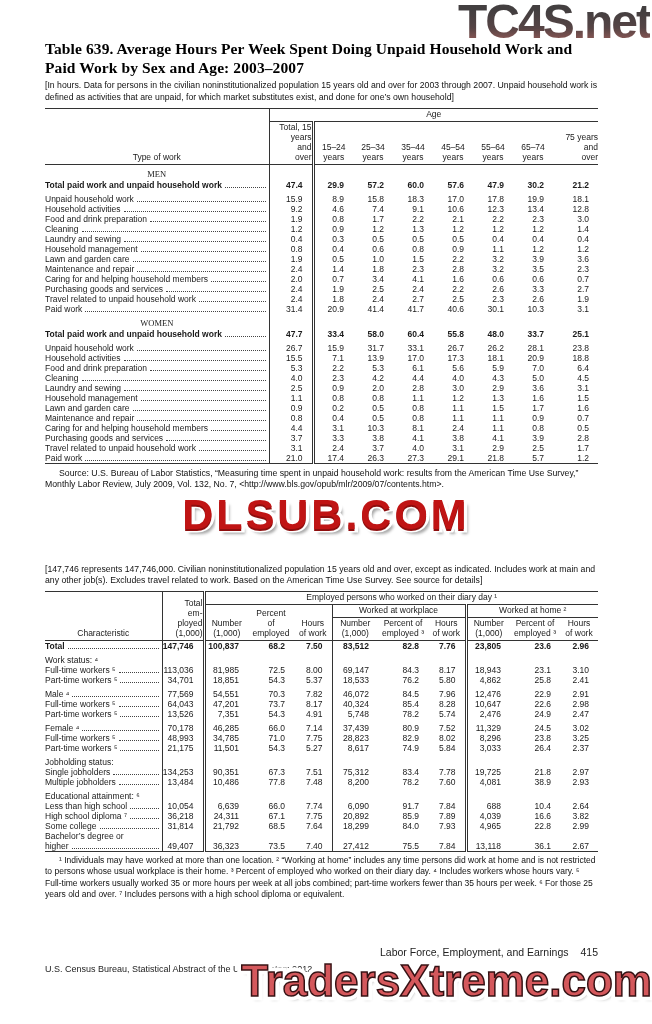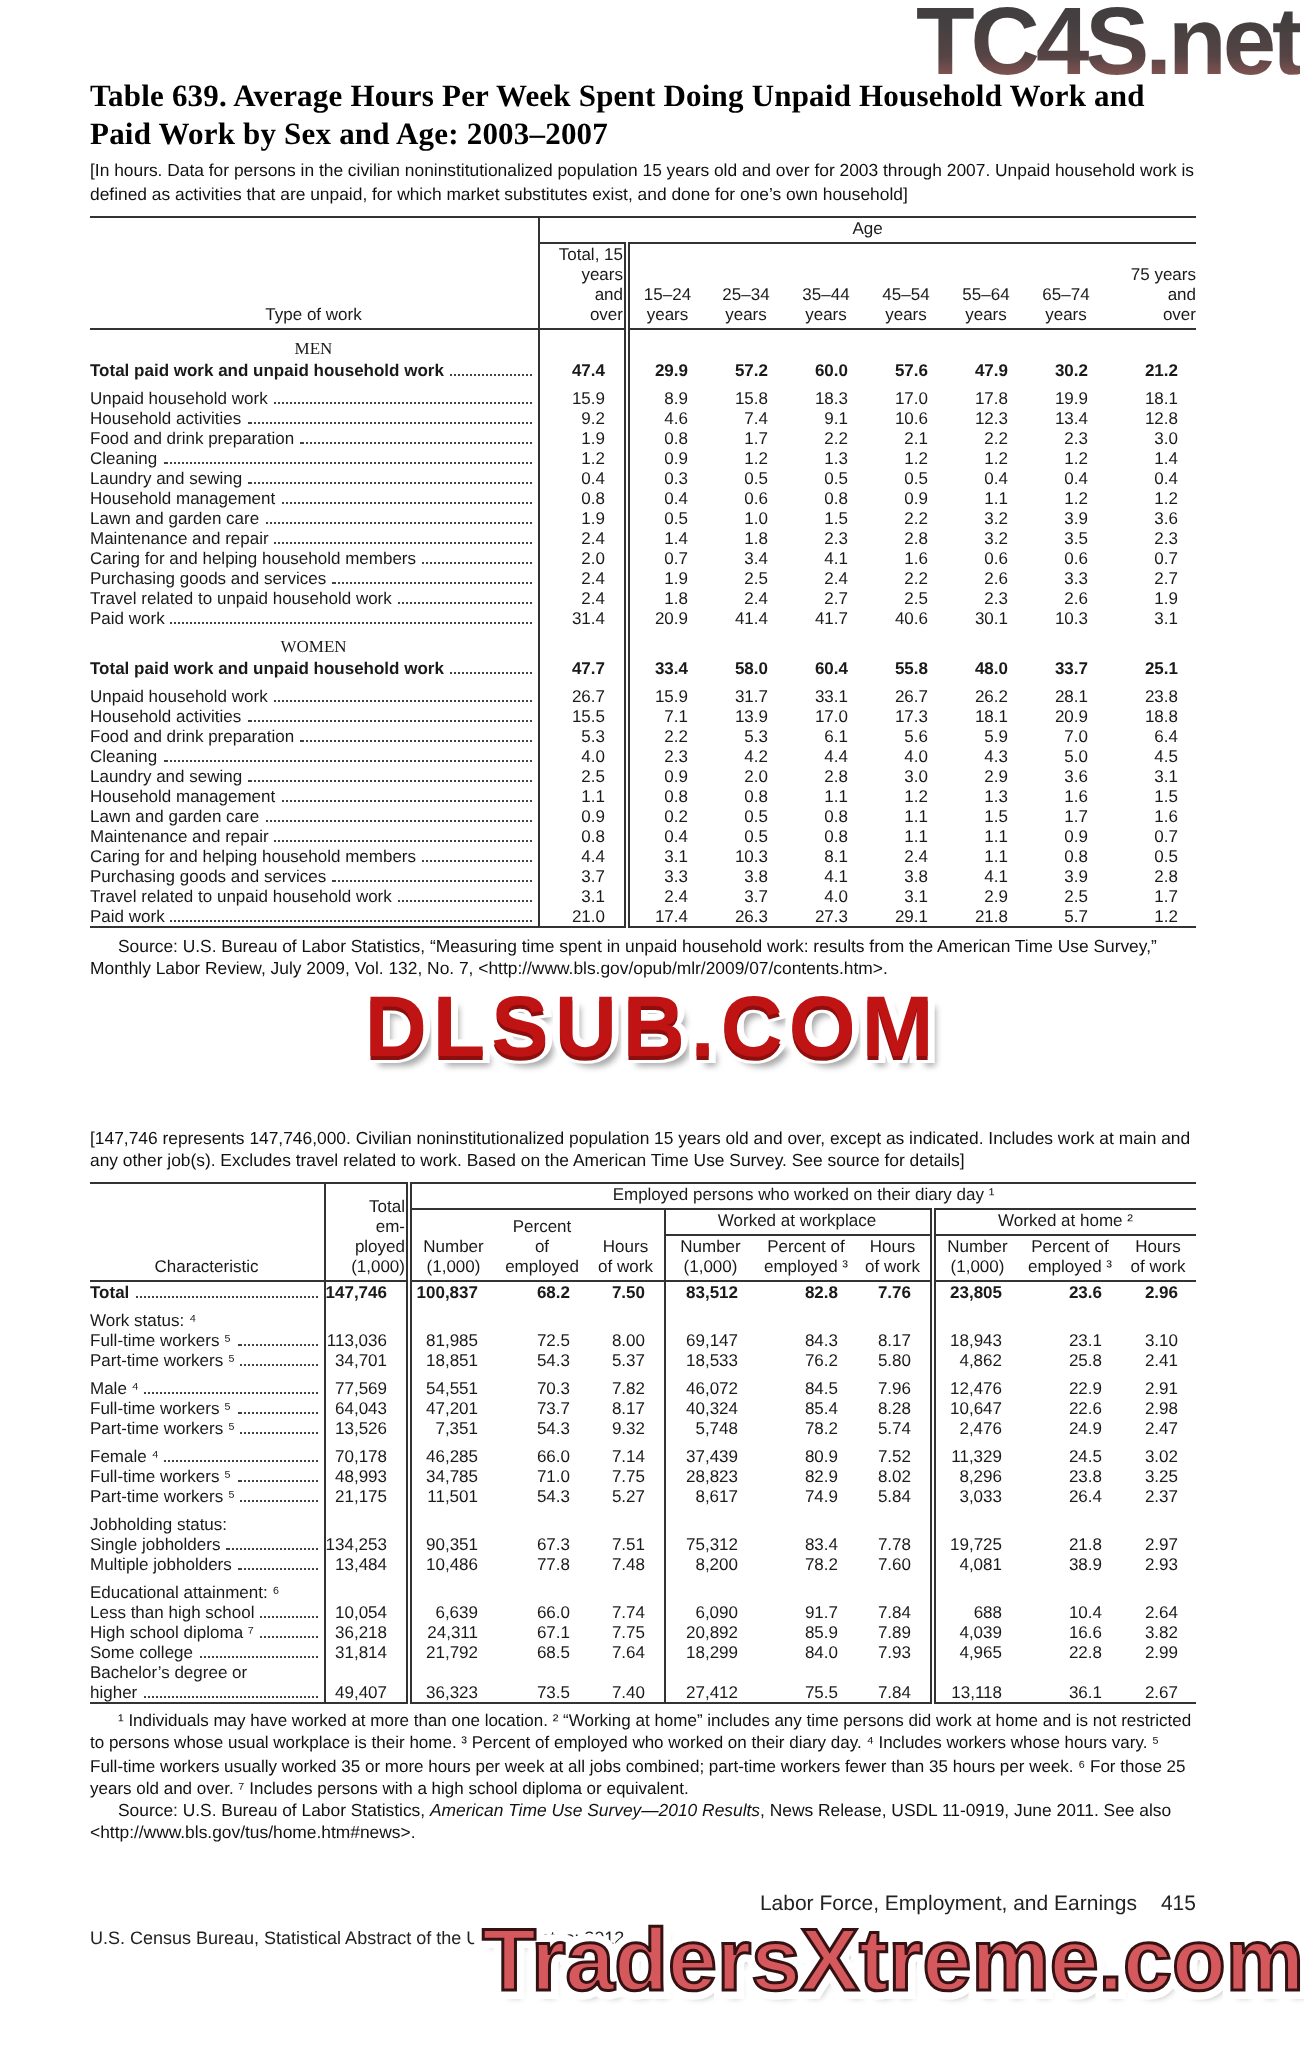--- a/index.html
+++ b/index.html
@@ -745,21 +745,21 @@
           <tr>
             <td class="stub br-sol i1">
               <div class="lr">
                 <span class="lt">Part-time workers ⁵</span>
                 <span class="dots"></span>
               </div>
             </td>
             <td class="num br-dbl">13,526</td>
             <td class="num">7,351</td>
             <td class="num">54.3</td>
-            <td class="num br-sol">9.32</td>
+            <td class="num br-sol">4.91</td>
             <td class="num">5,748</td>
             <td class="num">78.2</td>
             <td class="num br-dbl">5.74</td>
             <td class="num">2,476</td>
             <td class="num">24.9</td>
             <td class="num">2.47</td>
           </tr>
           <tr class="gap">
             <td class="stub br-sol i0">
               <div class="lr">
@@ -954,21 +954,20 @@
             <td class="num">75.5</td>
             <td class="num br-dbl">7.84</td>
             <td class="num">13,118</td>
             <td class="num">36.1</td>
             <td class="num">2.67</td>
           </tr>
         </tbody>
     </table>
 
     <p class="footnotes">¹ Individuals may have worked at more than one location. ² “Working at home” includes any time persons did work at home and is not restricted to persons whose usual workplace is their home. ³ Percent of employed who worked on their diary day. ⁴ Includes workers whose hours vary. ⁵ Full-time workers usually worked 35 or more hours per week at all jobs combined; part-time workers fewer than 35 hours per week. ⁶ For those 25 years old and over. ⁷ Includes persons with a high school diploma or equivalent.</p>
-    <p class="src640"><span>Source: U.S. Bureau of Labor Statistics, </span><span class="italic">American Time Use Survey—2010 Results</span><span>, News Release, USDL 11-0919, June 2011. See also &lt;http://www.bls.gov/tus/home.htm#news&gt;.</span></p>
   </div>
 
   <div class="footer-right">
     <span>Labor Force, Employment, and Earnings</span><span class="pgnum">415</span>
   </div>
   <div class="footer-left">U.S. Census Bureau, Statistical Abstract of the United States: 2012</div>
 
   <div class="wm wm-outline wm-dlsub" data-text="DLSUB.COM">DLSUB.COM</div>
   <div class="wm wm-outline wm-tx" data-text="TradersXtreme.com">TradersXtreme.com</div>
 </div>

